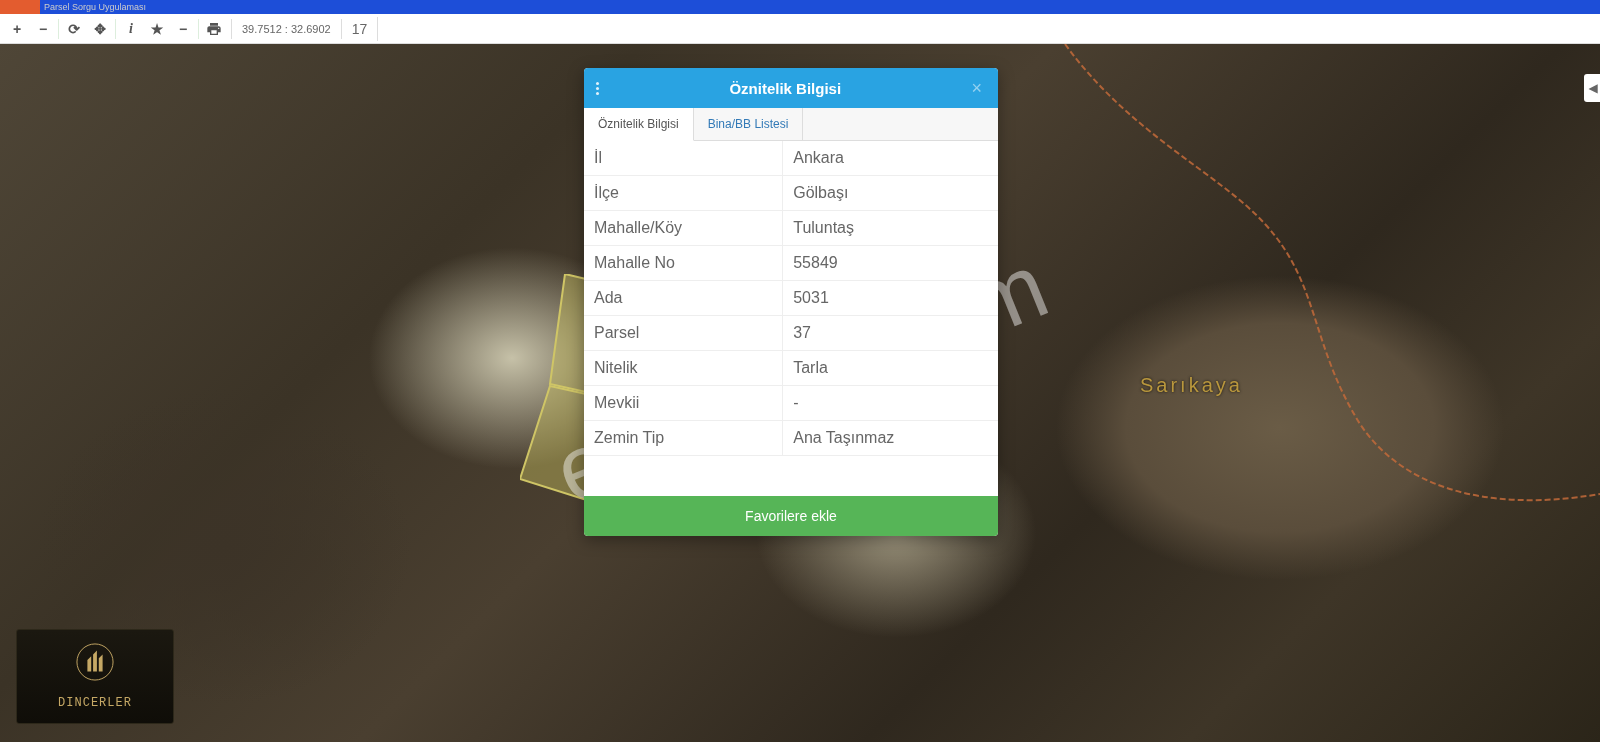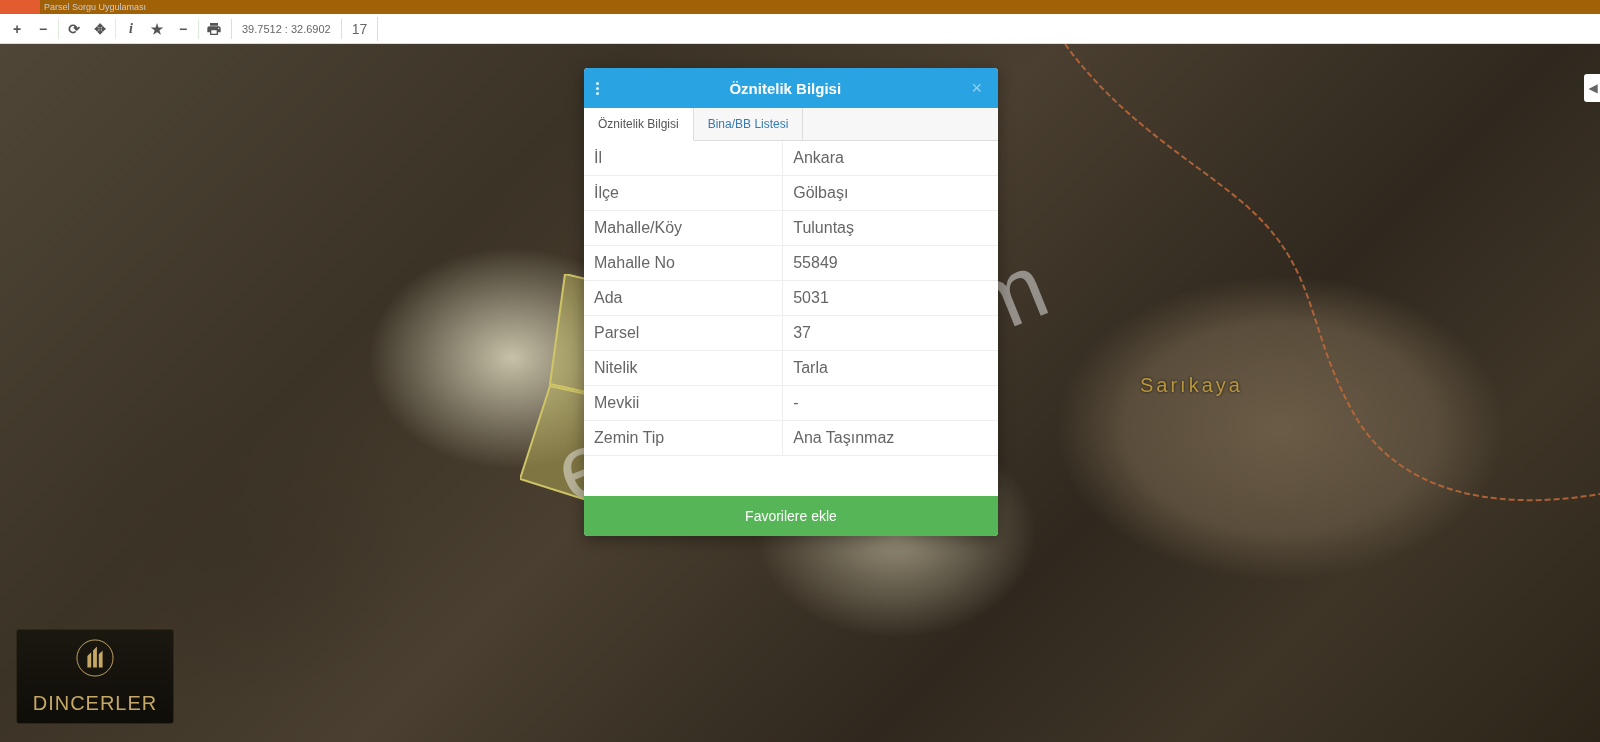--- a/index.html
+++ b/index.html
@@ -1,20 +1,20 @@
 <!DOCTYPE html>
 <html><head>
 <meta charset="utf-8">
 <style>
   * { margin: 0; padding: 0; box-sizing: border-box; }
   html, body { width: 100%; height: 100%; font-family: Arial, sans-serif; }
   body { background: #0d1b2a; overflow: hidden; }
 
   .app-header {
-    background: #a16207;
+    background: #1d4ed8;
     height: 14px;
     display: flex;
     align-items: stretch;
   }
   .header-accent {
     width: 40px;
     background: #e35c2f;
     height: 100%;
   }
   .header-title {
@@ -151,22 +151,22 @@
     flex-direction: column;
     align-items: center;
     justify-content: center;
   }
   .logo-icon {
     width: 38px;
     height: 38px;
     margin-bottom: 4px;
   }
   .logo-text {
-    font-family: Liberation Sans, sans-serif;
-    font-size: 20px;
+    font-family: Liberation Mono, monospace;
+    font-size: 12px;
     color: #c5a865;
     letter-spacing: 1px;
     margin-top: 11px;
   }
 
   
   .modal {
     position: absolute;
     top: 24px;
     left: 584px;

